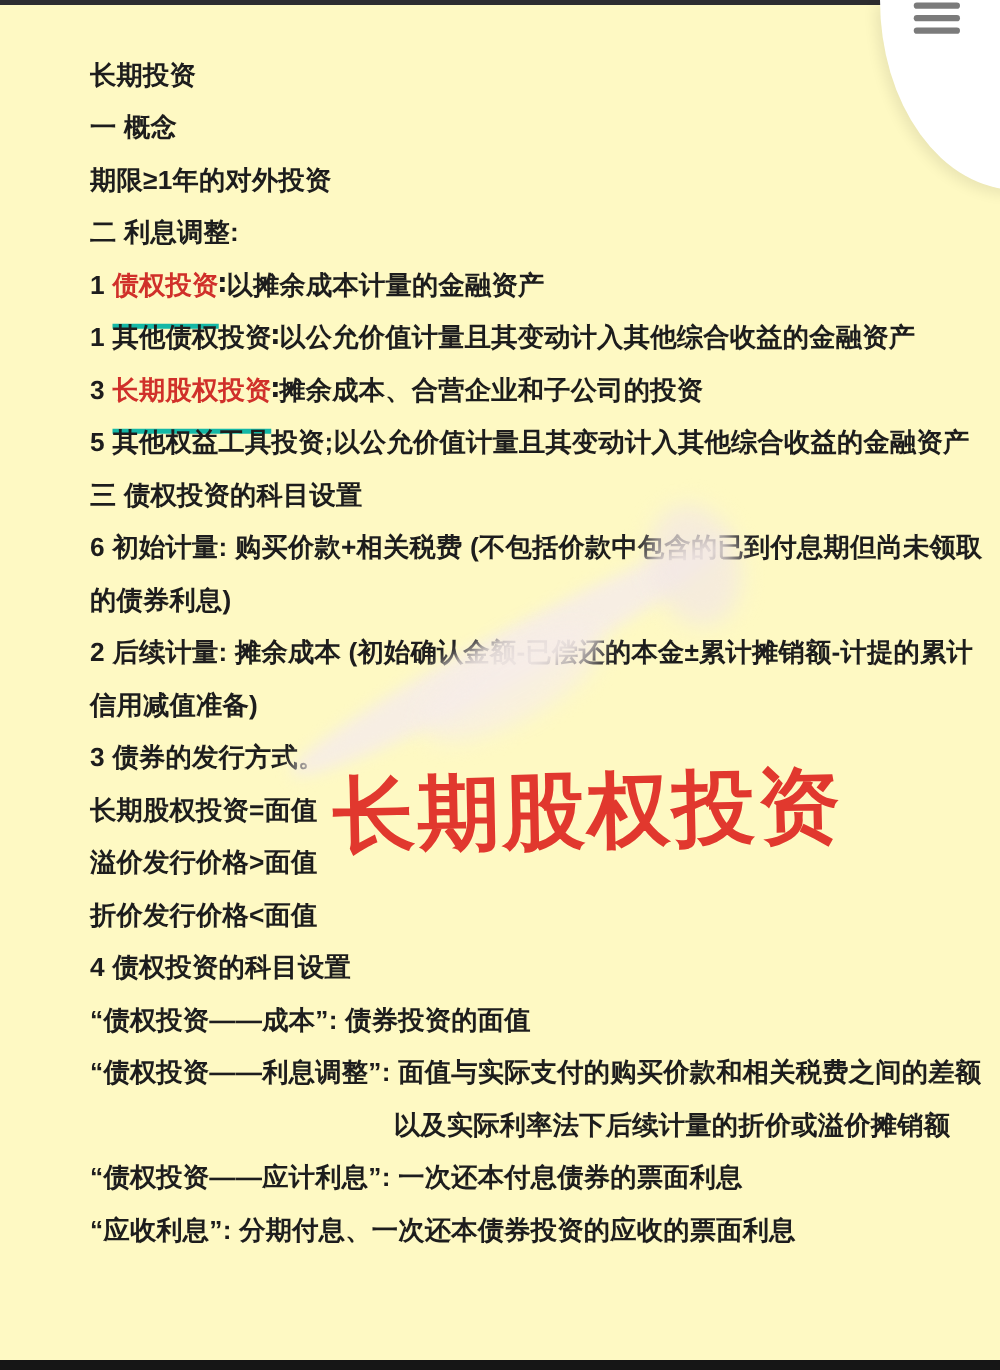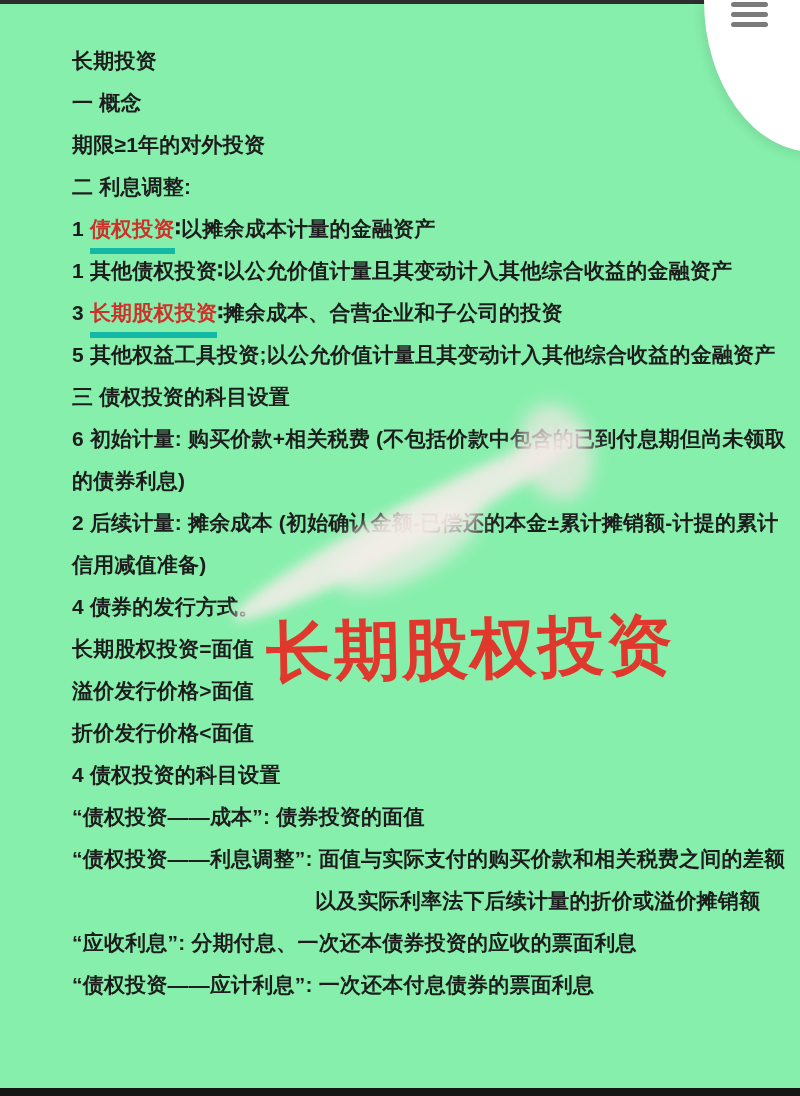--- a/index.html
+++ b/index.html
@@ -1,18 +1,18 @@
 <!DOCTYPE html>
 <html><head>
 <meta charset="utf-8">
 <style>
   html,body { margin:0; padding:0; background:#e8e8e8; }
   .screen {
     position:relative; width:800px; height:1096px;
-    background:#86efac; overflow:hidden;
+    background:#fef9c3; overflow:hidden;
     font-family:"Liberation Sans","DejaVu Sans",sans-serif;
   }
   
   .top-edge  { position:absolute; top:0; left:0; width:100%; height:4px; background:#2d2d30; z-index:1; }
   .bottom-edge{ position:absolute; bottom:0; left:0; width:100%; height:8px; background:#161616; z-index:1; }
 
   
   .menu-panel {
     position:absolute; top:0; right:-24px; width:120px; height:152px;
     background:#ffffff; border-bottom-left-radius:110px 152px;
@@ -28,21 +28,21 @@
   .doc {
     position:absolute; left:72px; top:50px; width:720px; z-index:2;
     color:#1d1d1d;
   }
   .line {
     font-size:21px; line-height:22px; height:22px; margin-bottom:20px;
     font-weight:700; white-space:nowrap; letter-spacing:0.2px;
   }
   .line.title { font-size:21px; }
   .red { color:#d0302a; }
-  .ul  { border-bottom:6px solid #14b8a6; padding-bottom:8px; }
+  .ul  { border-bottom:4px solid #14b8a6; padding-bottom:19px; }
 
   
   .smudge {
     position:absolute; border-radius:50%;
     background:rgba(246,236,233,0.85); filter:blur(6px); z-index:3;
   }
   .s1 { left:210px; top:505px; width:395px; height:42px; transform:rotate(-28deg); }
   .s2 { left:520px; top:403px; width:72px;  height:98px; transform:rotate(-16deg);
         background:rgba(243,231,228,0.72); filter:blur(9px); }
   .s3 { left:330px; top:518px; width:160px; height:58px; transform:rotate(-28deg);
@@ -77,30 +77,30 @@
       <div class="line"><span>二 利息调整:</span></div>
       <div class="line"><span>1 </span><span class="red ul">债权投资</span><span>∶以摊余成本计量的金融资产</span></div>
       <div class="line"><span>1 其他债权投资∶以公允价值计量且其变动计入其他综合收益的金融资产</span></div>
       <div class="line"><span>3 </span><span class="red ul">长期股权投资</span><span>∶摊余成本、合营企业和子公司的投资</span></div>
       <div class="line"><span>5 其他权益工具投资;以公允价值计量且其变动计入其他综合收益的金融资产</span></div>
       <div class="line"><span>三 债权投资的科目设置</span></div>
       <div class="line"><span>6 初始计量: 购买价款+相关税费 (不包括价款中包含的已到付息期但尚未领取</span></div>
       <div class="line"><span>的债券利息)</span></div>
       <div class="line"><span>2 后续计量: 摊余成本 (初始确认金额-已偿还的本金±累计摊销额-计提的累计</span></div>
       <div class="line"><span>信用减值准备)</span></div>
-      <div class="line"><span>4 债券的发行方式。</span></div>
+      <div class="line"><span>3 债券的发行方式。</span></div>
       <div class="line"><span>长期股权投资=面值</span></div>
       <div class="line"><span>溢价发行价格&gt;面值</span></div>
       <div class="line"><span>折价发行价格&lt;面值</span></div>
       <div class="line"><span>4 债权投资的科目设置</span></div>
       <div class="line"><span>“债权投资——成本”: 债券投资的面值</span></div>
       <div class="line"><span>“债权投资——利息调整”: 面值与实际支付的购买价款和相关税费之间的差额</span></div>
       <div class="line" style="padding-left: 243px;"><span>以及实际利率法下后续计量的折价或溢价摊销额</span></div>
+      <div class="line"><span>“债权投资——应计利息”: 一次还本付息债券的票面利息</span></div>
       <div class="line"><span>“应收利息”: 分期付息、一次还本债券投资的应收的票面利息</span></div>
-      <div class="line"><span>“债权投资——应计利息”: 一次还本付息债券的票面利息</span></div>
     </div>
 
   <div class="smudge s1"></div>
   <div class="smudge s2"></div>
   <div class="smudge s3"></div>
 
   <div class="watermark">长期股权投资</div>
 
   <div class="bottom-edge"></div>
 

